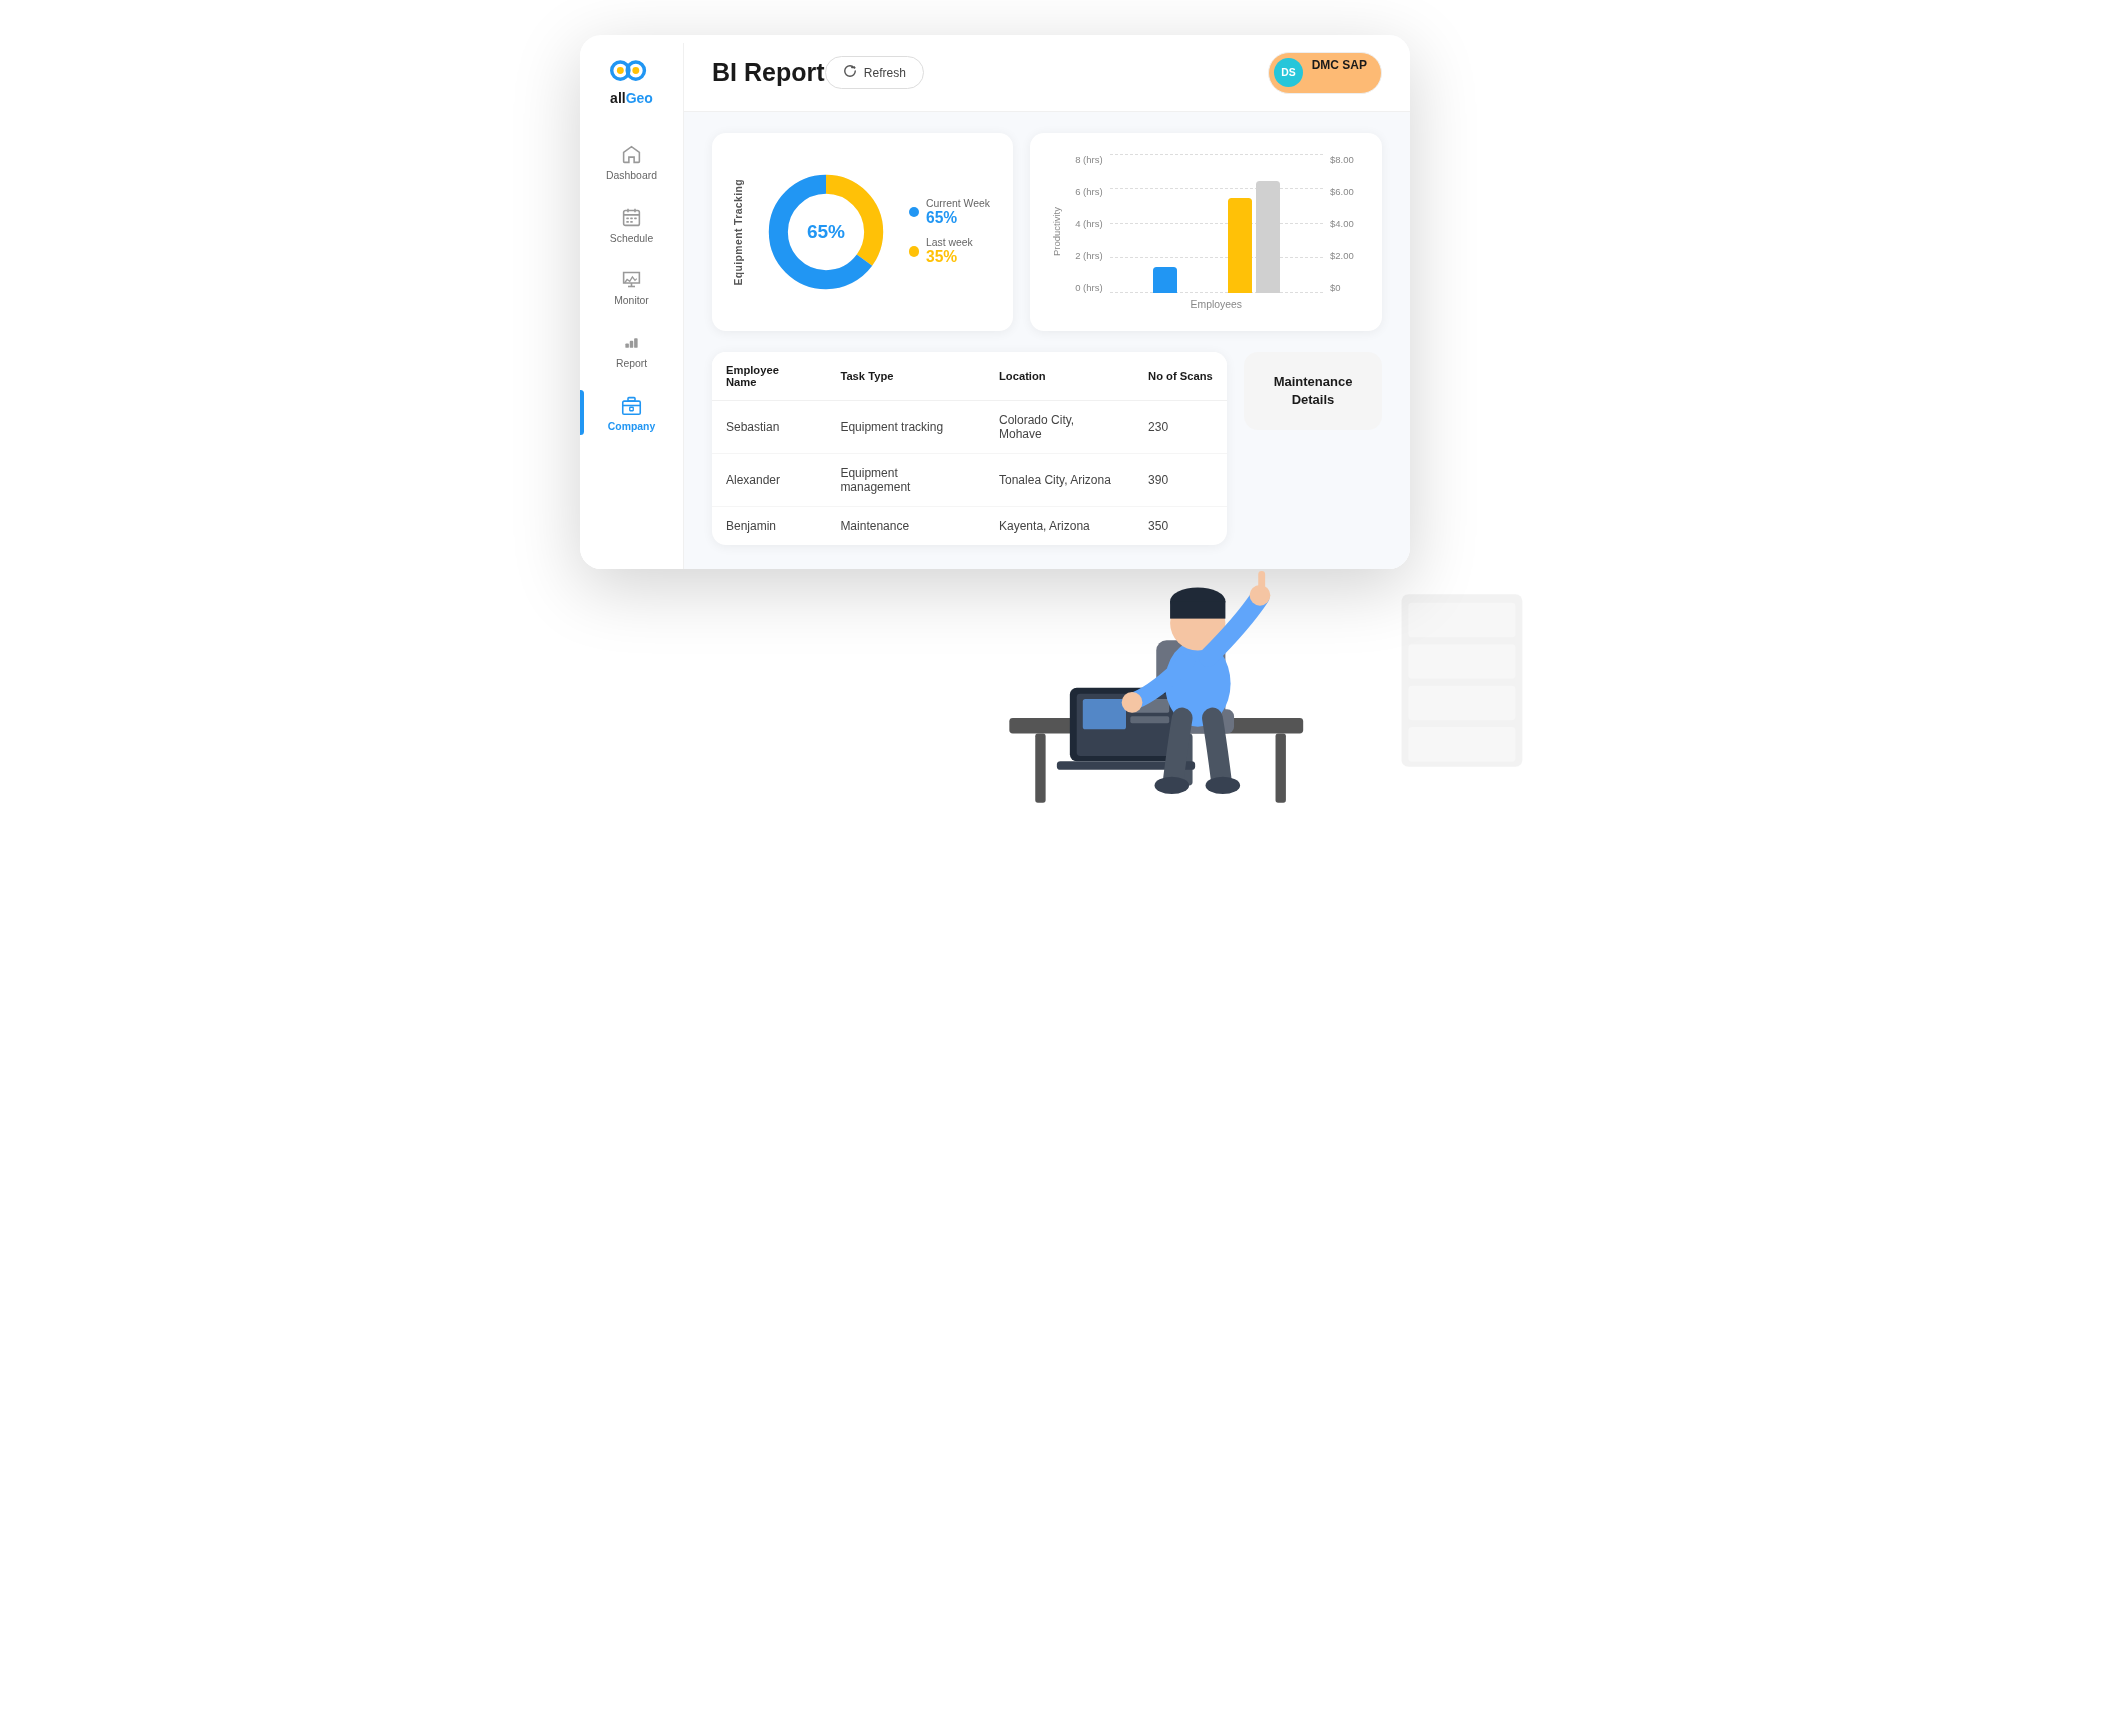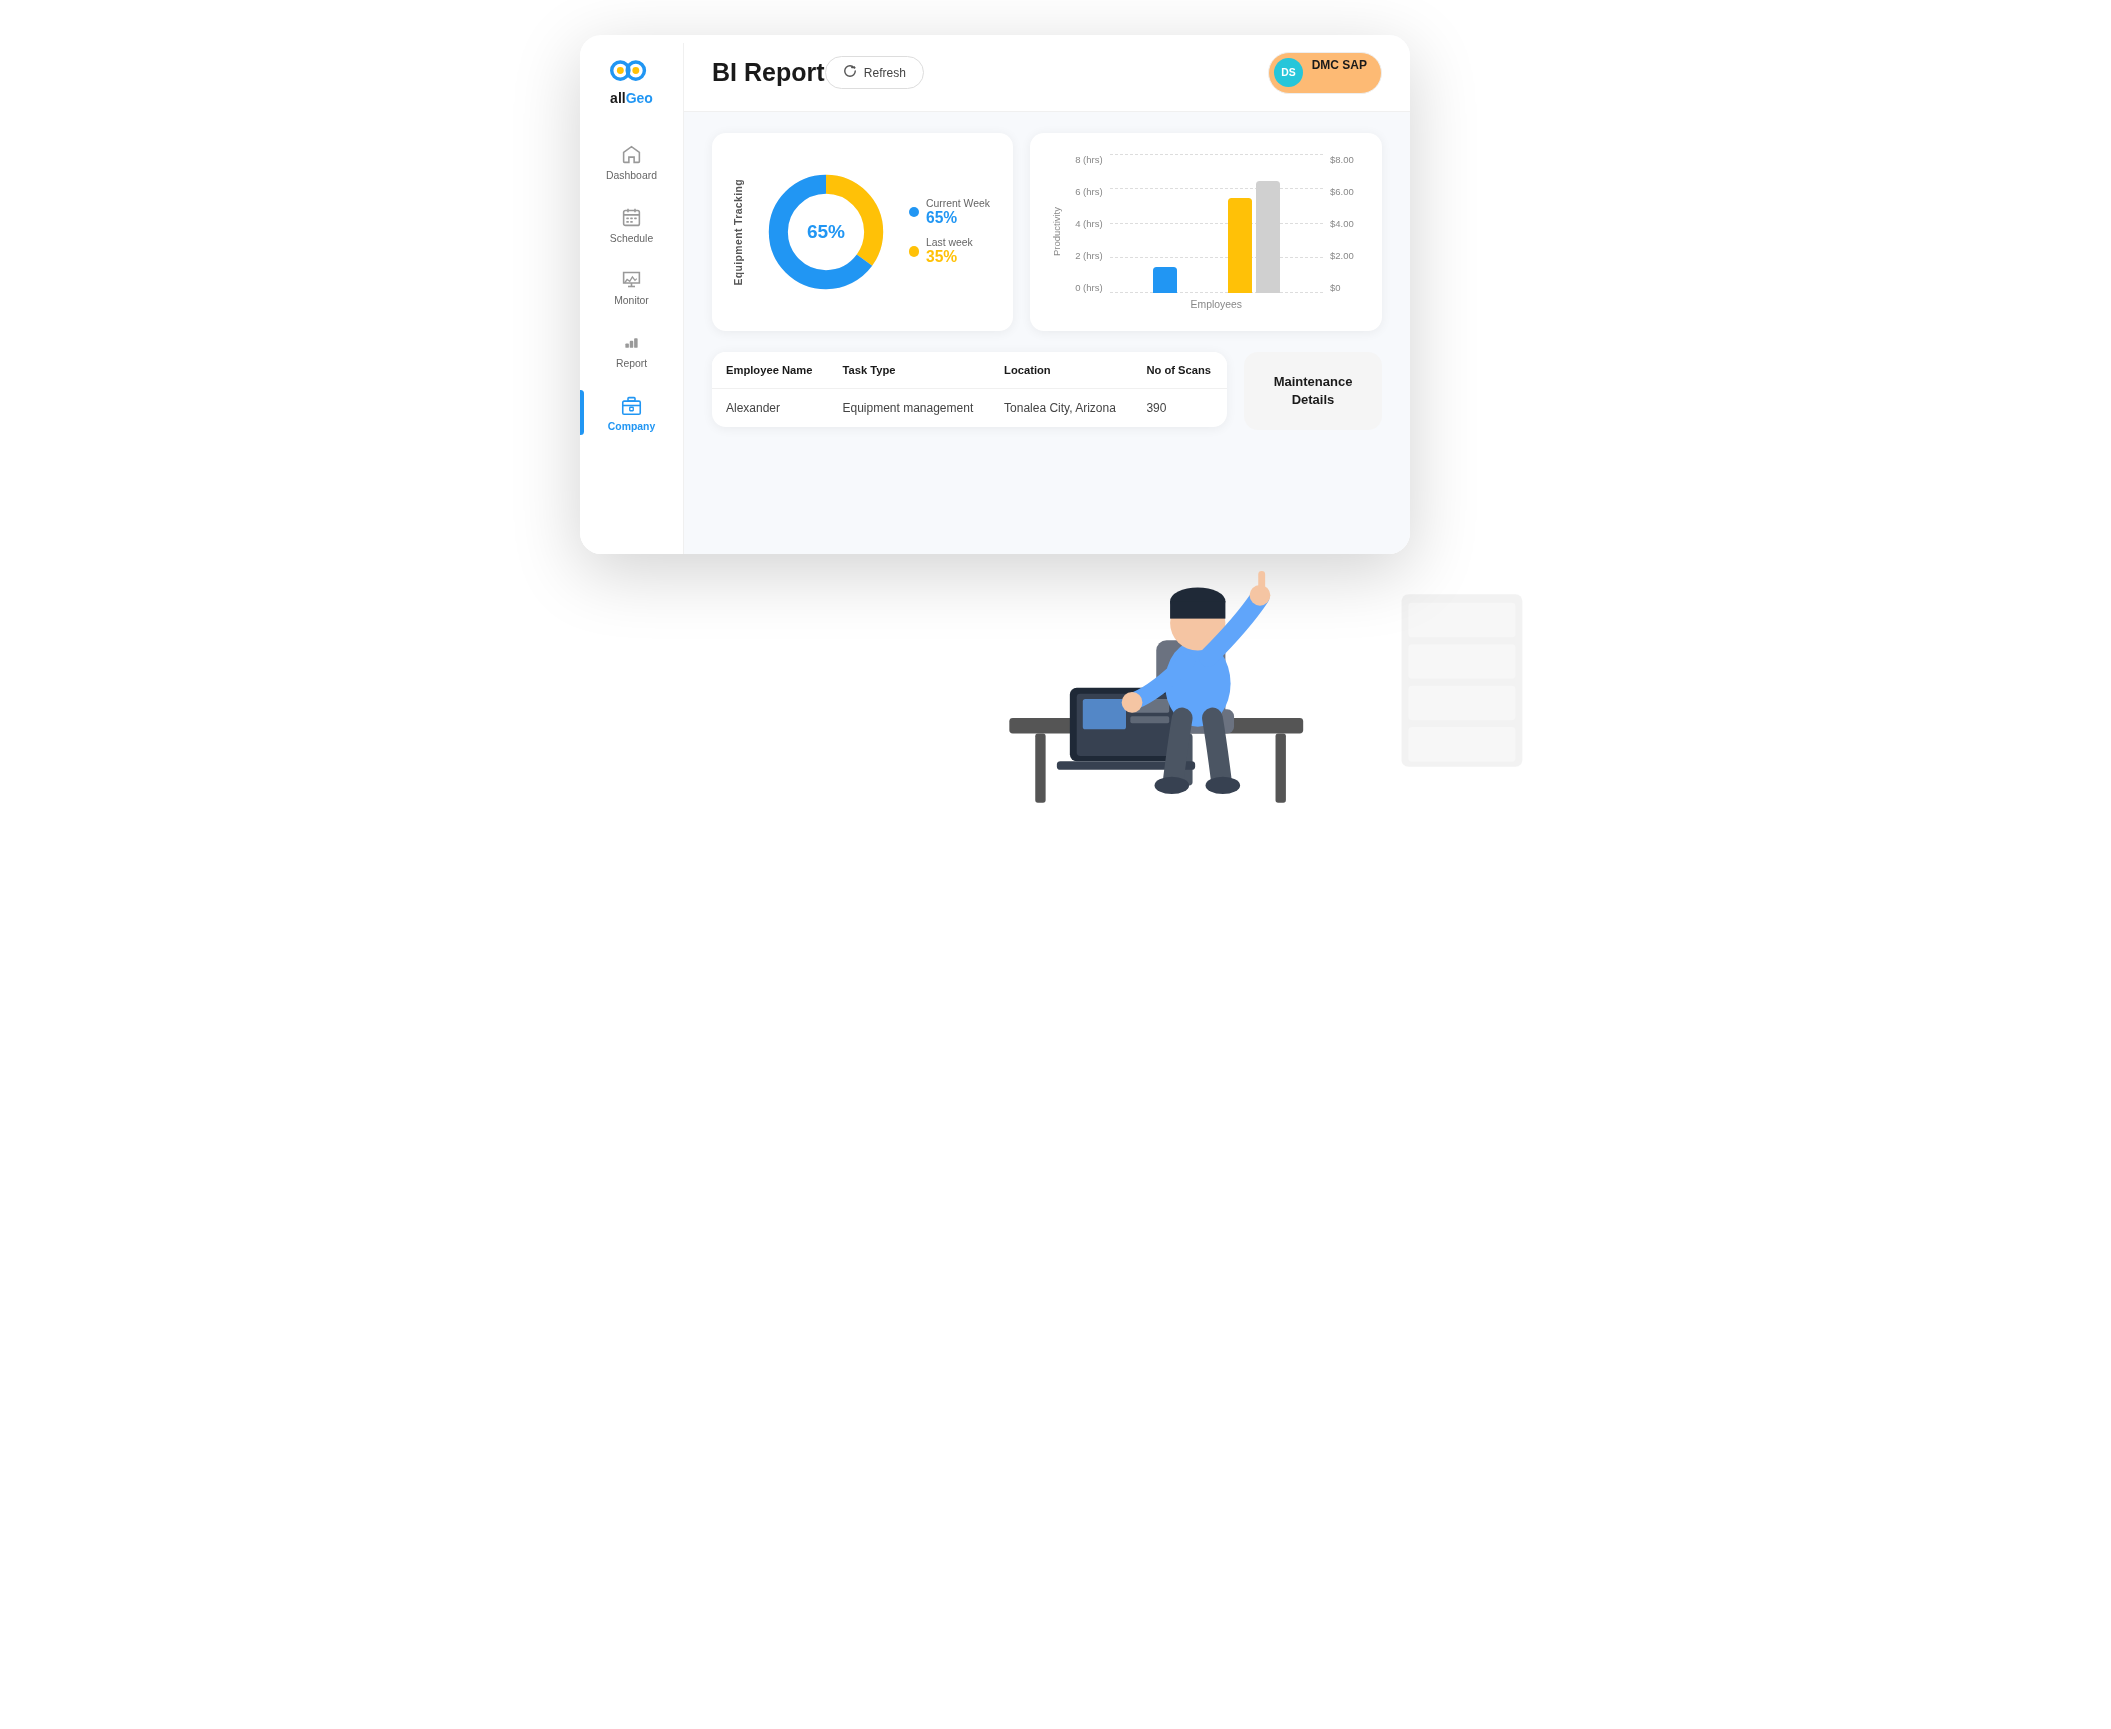--- a/index.html
+++ b/index.html
@@ -627,24 +627,36 @@
               <thead>
                 <tr>
                   <th>Employee Name</th>
                   <th>Task Type</th>
                   <th>Location</th>
                   <th>No of Scans</th>
                 </tr>
               </thead>
               <tbody>
                 <tr>
+                  <td>Sebastian</td>
+                  <td>Equipment tracking</td>
+                  <td>Colorado City, Mohave</td>
+                  <td>230</td>
+                </tr>
+                <tr>
                   <td>Alexander</td>
                   <td>Equipment management</td>
                   <td>Tonalea City, Arizona</td>
                   <td>390</td>
+                </tr>
+                <tr>
+                  <td>Benjamin</td>
+                  <td>Maintenance</td>
+                  <td>Kayenta, Arizona</td>
+                  <td>350</td>
                 </tr>
               </tbody>
             </table>
           </div>
 
           <div class="maintenance-card">
             <span class="maintenance-text">Maintenance Details</span>
           </div>
         </div>
       </div>

